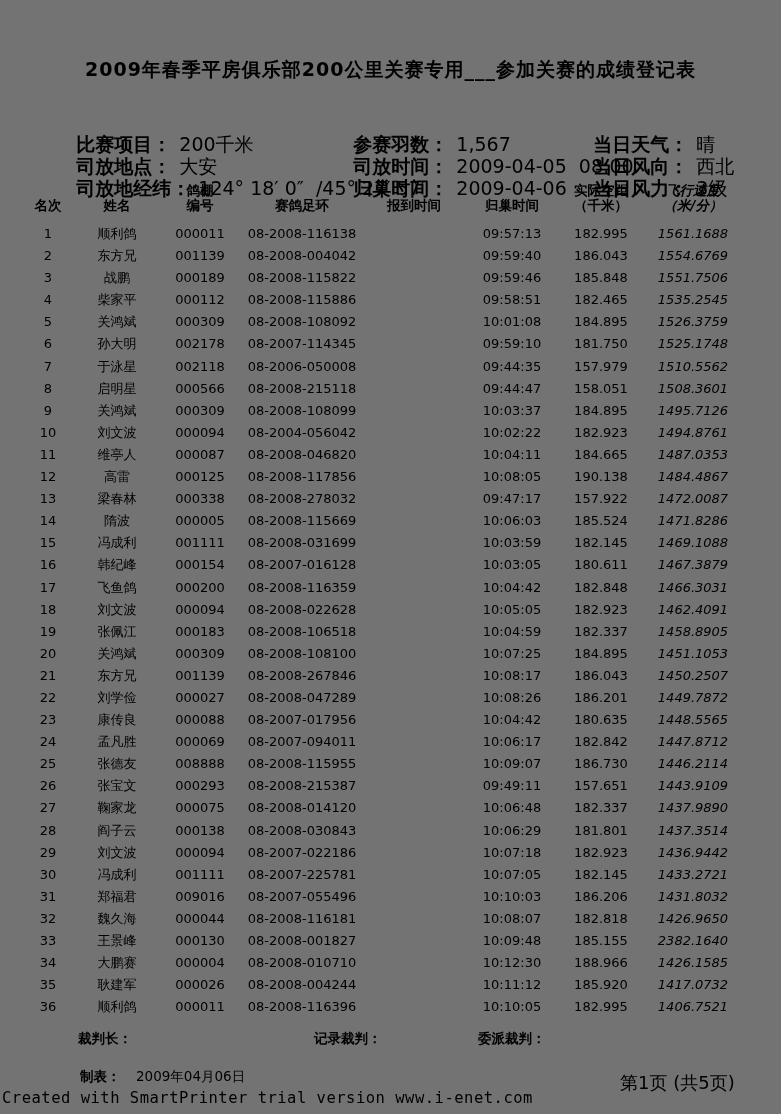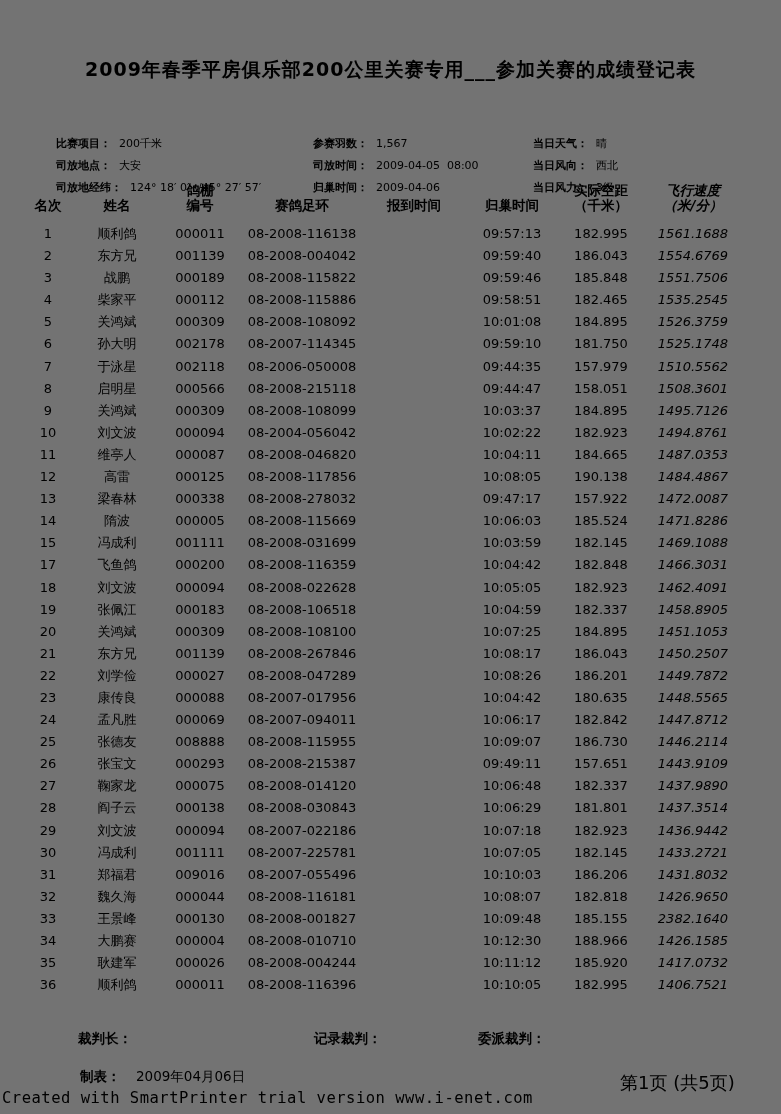--- a/index.html
+++ b/index.html
@@ -6,21 +6,21 @@
   .page {
     position:relative; width:781px; height:1114px; margin:0 auto;
     background:#737373; color:#000;
     font-family:"DejaVu Sans","Liberation Sans",sans-serif;
     overflow:hidden;
   }
   .title {
     position:absolute; top:57px; left:0; width:100%;
     text-align:center; font-size:19px; font-weight:bold; letter-spacing:1px;
   }
-  .info { position:absolute; top:111px; left:28px; display:flex; font-size:11px; }
+  .info { position:absolute; top:111px; left:28px; display:flex; font-size:19px;gap:20px; }
   .info-col { display:flex; flex-direction:column; }
   .info-col-1 { width:257px; }
   .info-col-2 { width:220px; }
   .info-line { height:22px; line-height:22px; white-space:pre; }
   .info-label { font-weight:bold; }
   .info-value { margin-left:8px; }
 
   .results { position:absolute; top:178px; left:20px; width:726px; font-size:13px; }
   .tr { display:flex; }
   .thead .tr { align-items:flex-end; height:35px; }
@@ -257,20 +257,30 @@
           <div class="td col-0">15</div>
           <div class="td col-1">冯成利</div>
           <div class="td col-2">001111</div>
           <div class="td col-3">08-2008-031699</div>
           <div class="td col-4"></div>
           <div class="td col-5">10:03:59</div>
           <div class="td col-6">182.145</div>
           <div class="td col-7">1469.1088</div>
         </div>
         <div class="tr">
+          <div class="td col-0">16</div>
+          <div class="td col-1">韩纪峰</div>
+          <div class="td col-2">000154</div>
+          <div class="td col-3">08-2007-016128</div>
+          <div class="td col-4"></div>
+          <div class="td col-5">10:03:05</div>
+          <div class="td col-6">180.611</div>
+          <div class="td col-7">1467.3879</div>
+        </div>
+        <div class="tr">
           <div class="td col-0">17</div>
           <div class="td col-1">飞鱼鸽</div>
           <div class="td col-2">000200</div>
           <div class="td col-3">08-2008-116359</div>
           <div class="td col-4"></div>
           <div class="td col-5">10:04:42</div>
           <div class="td col-6">182.848</div>
           <div class="td col-7">1466.3031</div>
         </div>
         <div class="tr">

